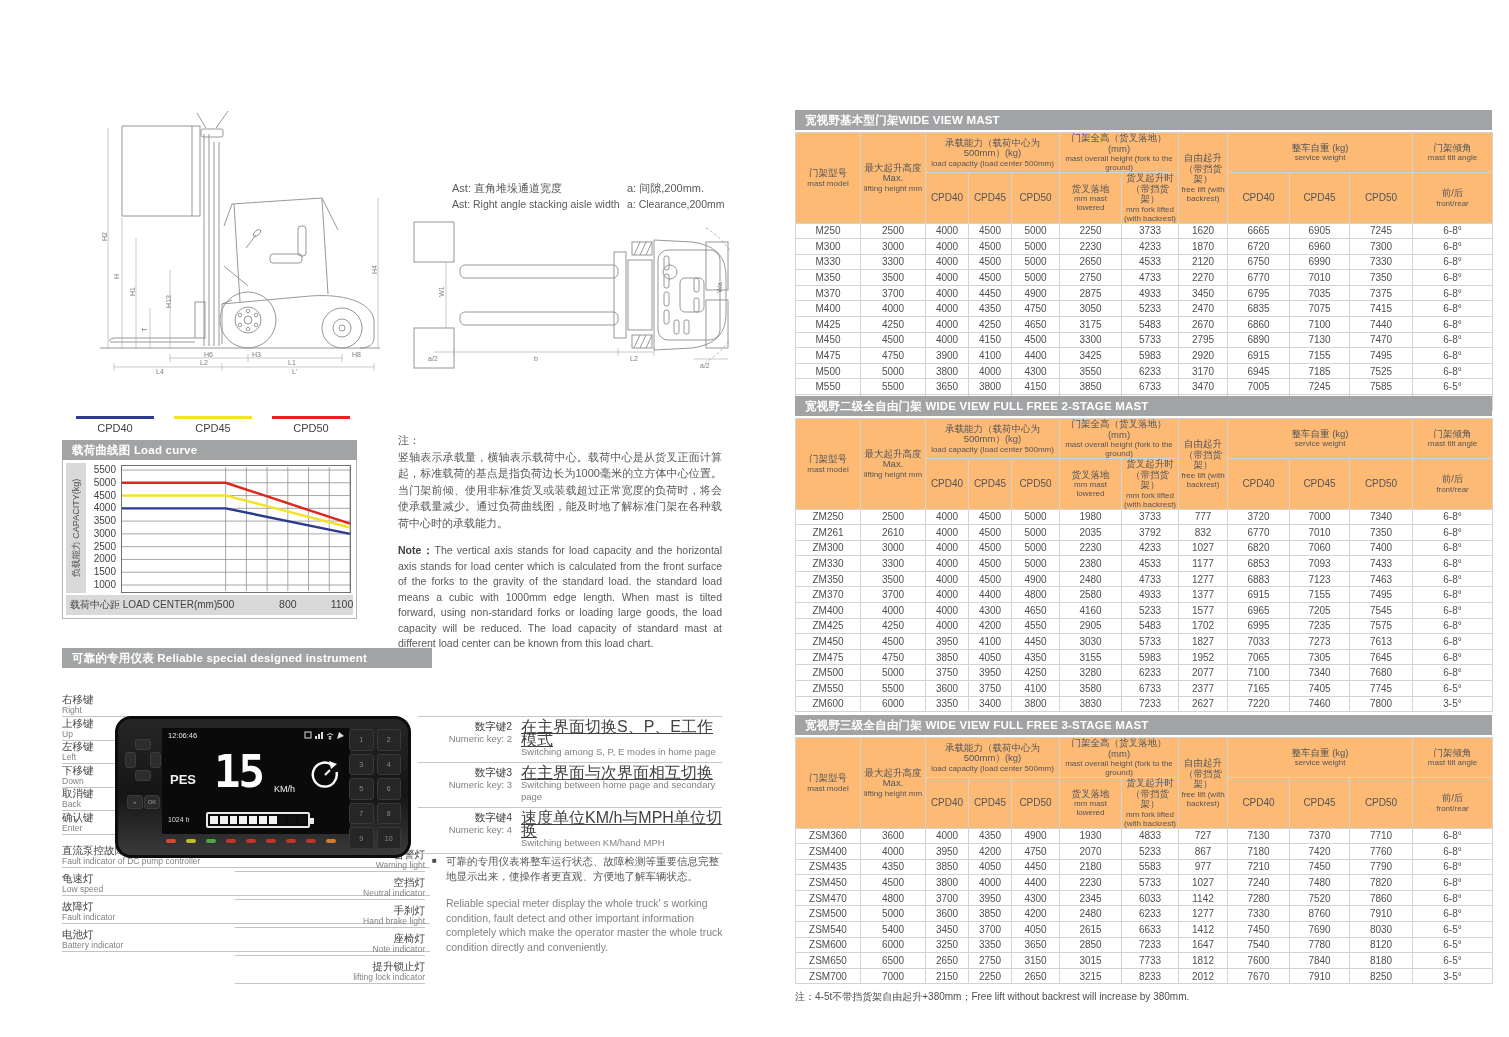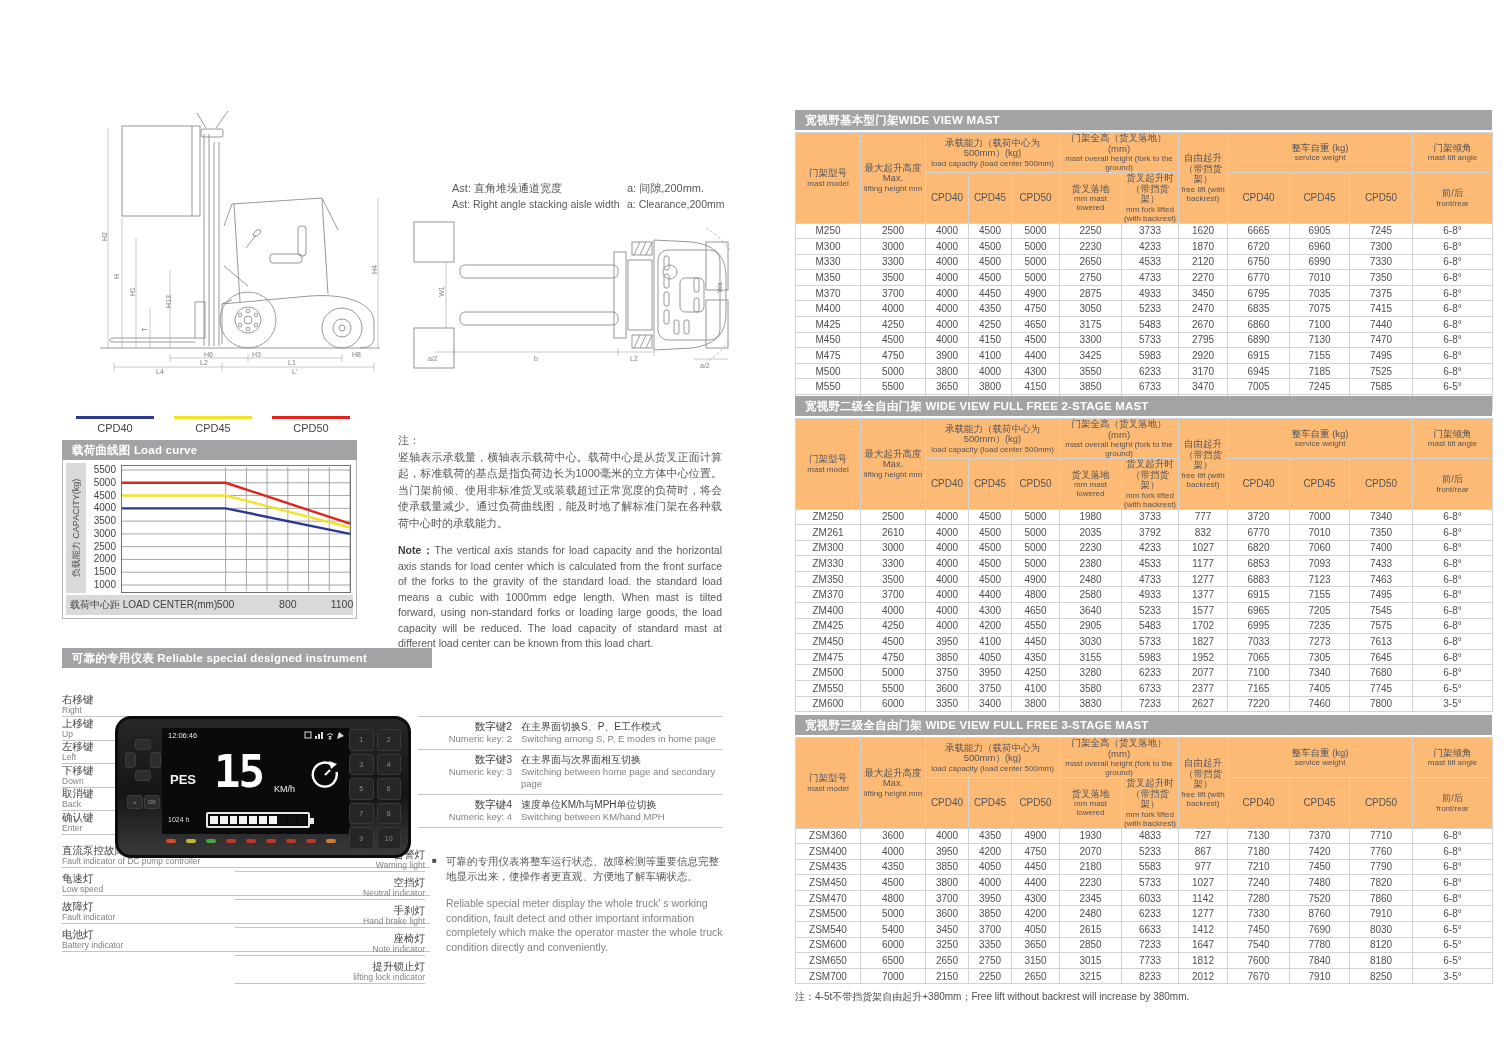--- a/index.html
+++ b/index.html
@@ -79,21 +79,21 @@
   .kkey{background:#262626;border:1px solid #383838;border-radius:3px;color:#8b8b8b;
         font-size:7px;display:flex;align-items:center;justify-content:center;}
 
   
   #numkeys{position:absolute;left:418px;top:716px;width:304px;}
   .nk-row{display:flex;border-top:1px solid #c6c7c9;padding:3px 0 4px 0;}
   .nk-row:last-child{border-bottom:1px solid #c6c7c9;}
   .nk-key{width:94px;text-align:right;padding-right:9px;flex:none;}
   .nk-key .cn{font-size:10.5px;color:#414244;line-height:13px;}
   .nk-key .en{font-size:9.5px;color:#808285;line-height:12px;}
-  .nk-desc .cn{font-size:10px;color:#414244;line-height:13px;}
+  .nk-desc .cn{font-size:16px;color:#414244;line-height:13px;text-decoration:underline;}
   .nk-desc .en{font-size:9.5px;color:#808285;line-height:12px;}
 
   
   #bullet-para{position:absolute;left:432px;top:854px;width:292px;}
   #bullet-para .cnrow{display:flex;font-size:10.5px;line-height:14.5px;color:#58595b;}
   #bullet-para .bl{width:14px;flex:none;font-size:8px;color:#4a4b4d;line-height:14px;}
   #bullet-para .en{margin-top:13px;padding-left:14px;font-size:10.5px;line-height:14.5px;color:#808285;}
 
   
   .tbl-sec{position:absolute;left:795px;width:697px;}
@@ -935,21 +935,21 @@
             <td>7155</td>
             <td>7495</td>
             <td>6-8°</td>
           </tr>
           <tr>
             <td>ZM400</td>
             <td>4000</td>
             <td>4000</td>
             <td>4300</td>
             <td>4650</td>
-            <td>3640</td>
+            <td>4160</td>
             <td>5233</td>
             <td>1577</td>
             <td>6965</td>
             <td>7205</td>
             <td>7545</td>
             <td>6-8°</td>
           </tr>
           <tr>
             <td>ZM425</td>
             <td>4250</td>

